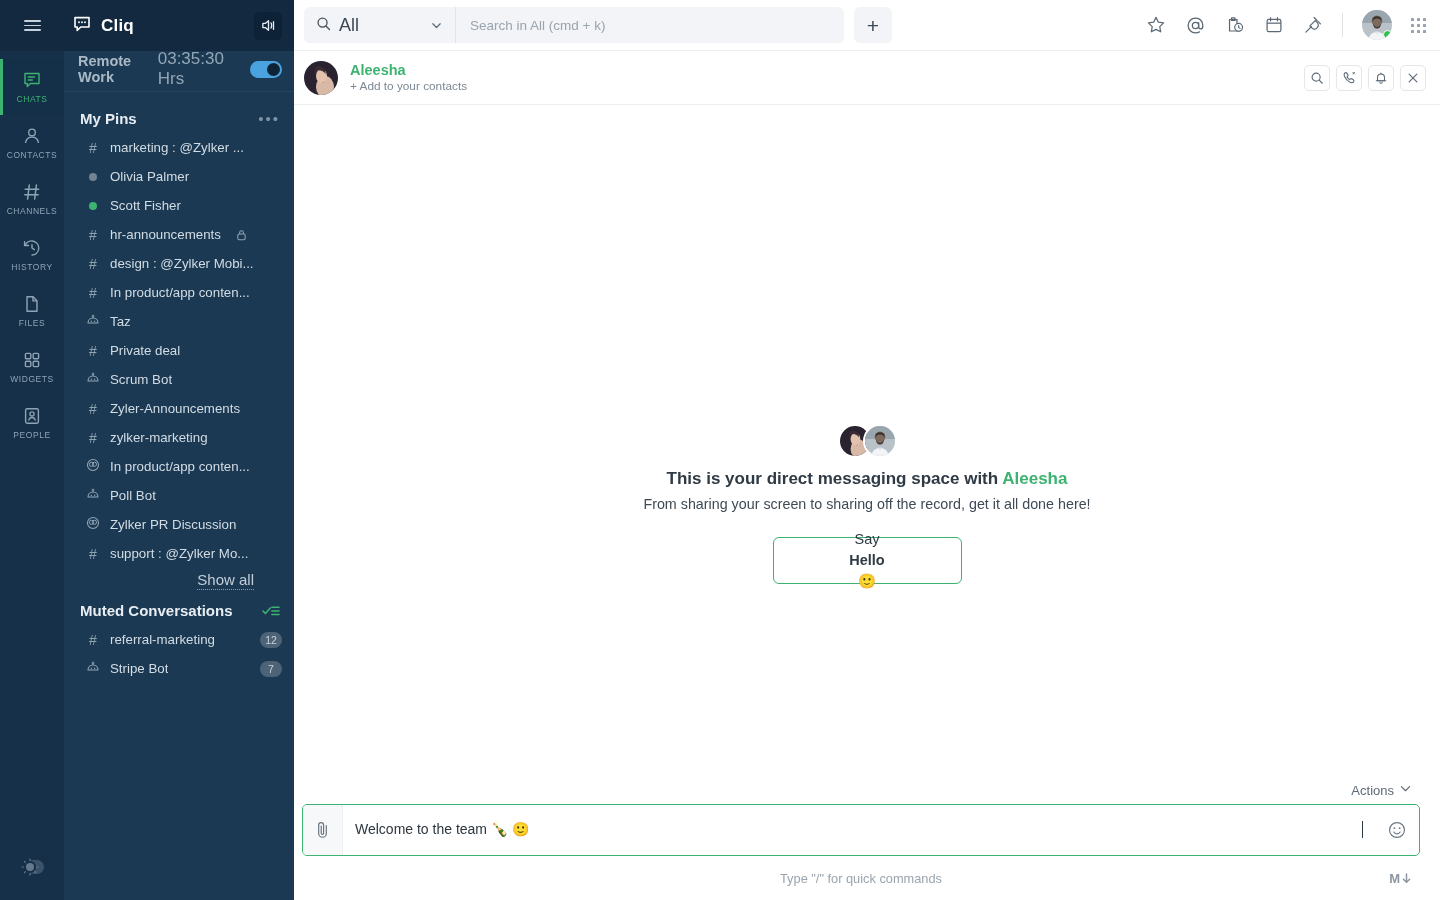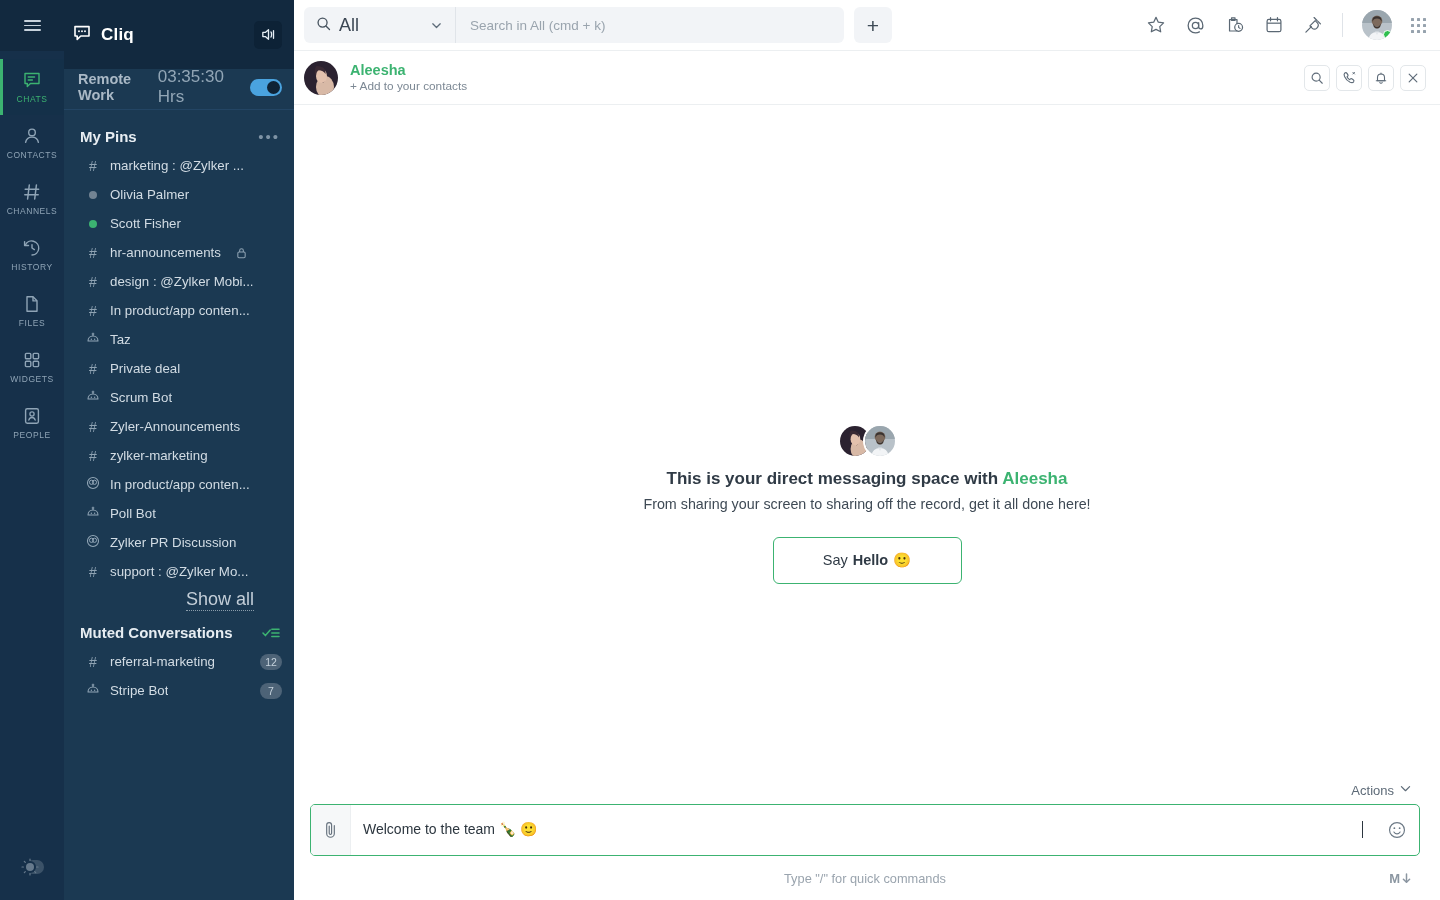--- a/index.html
+++ b/index.html
@@ -51,21 +51,21 @@
 
   
   #sidebar {
     width: 230px; flex: 0 0 230px; height: 900px;
     background: #1b3952;
     display: flex; flex-direction: column;
     color: #d5dee6;
     position: relative;
   }
   #sidebar-top {
-    height: 69px; background: #12293f;
+    height: 51px; background: #12293f;
     display: flex; align-items: center; gap: 9px;
     padding-left: 8px;
   }
   #sidebar-top .brand {
     font-size: 17px; font-weight: bold; color: #fff; letter-spacing: .2px;
   }
   #speaker-btn {
     margin-left: auto; margin-right: 12px;
     width: 28px; height: 28px; border-radius: 5px;
     background: #0d2236; display: flex; align-items: center; justify-content: center;
@@ -108,21 +108,21 @@
   .dot { width: 8px; height: 8px; border-radius: 50%; display:block; }
   .dot.offline { background: #728392; }
   .dot.online { background: #3cb371; }
   .lock { margin-left: 5px; display: inline-flex; color: #8fa3b3; }
   .badge {
     margin-left: auto; background: #4d6377; color: #c6d3dd;
     font-size: 10.5px; min-width: 22px; height: 16px; border-radius: 8px;
     display: flex; align-items: center; justify-content: center; padding: 0 5px;
   }
   #show-all {
-    text-align: right; padding: 3px 40px 0 0; font-size: 18px;
+    text-align: right; padding: 3px 40px 0 0; font-size: 15px;
     color: #c3ced8; cursor: pointer;
   }
   #show-all span { border-bottom: 1px dotted #8b9dab; padding-bottom: 1px; }
 
   
   #main { flex: 1; height: 900px; display: flex; flex-direction: column; background: #fff; }
 
   #topbar {
     height: 51px; display: flex; align-items: center;
     padding: 0 14px 0 10px; gap: 10px;
@@ -195,25 +195,26 @@
   #welcome-avatars .av:nth-child(2) { margin-left: -9px; }
   #welcome-title { font-size: 17px; font-weight: bold; color: #2f3a45; margin-bottom: 7px; }
   #welcome-title .nm { color: #3cb371; font-weight: bold; }
   #welcome-sub { font-size: 14.3px; color: #3f4a55; }
   #say-hello {
     margin: 25px auto 0; width: 189px; height: 47px;
     border: 1px solid #3cb371; border-radius: 6px; background: #fff;
     display: flex; align-items: center; justify-content: center; gap: 5px;
     font-size: 14.5px; color: #2f3a45; cursor: pointer;
     font-family: "Liberation Sans", sans-serif;
+    flex-direction: column;
   }
   #say-hello b { font-weight: bold; }
 
   
-  #composer-zone { padding: 0 20px 0 16px; }
+  #composer-zone { padding: 0 20px 0 8px; }
   #actions-row {
     display: flex; justify-content: flex-end; align-items: center;
     padding: 0 8px 6px 0;
   }
   #actions-btn {
     display: flex; align-items: center; gap: 5px;
     font-size: 13px; color: #5d6a77; cursor: pointer;
   }
   #composer {
     margin: 0 0 0 0; border: 1px solid #3cb371; border-radius: 5px;

